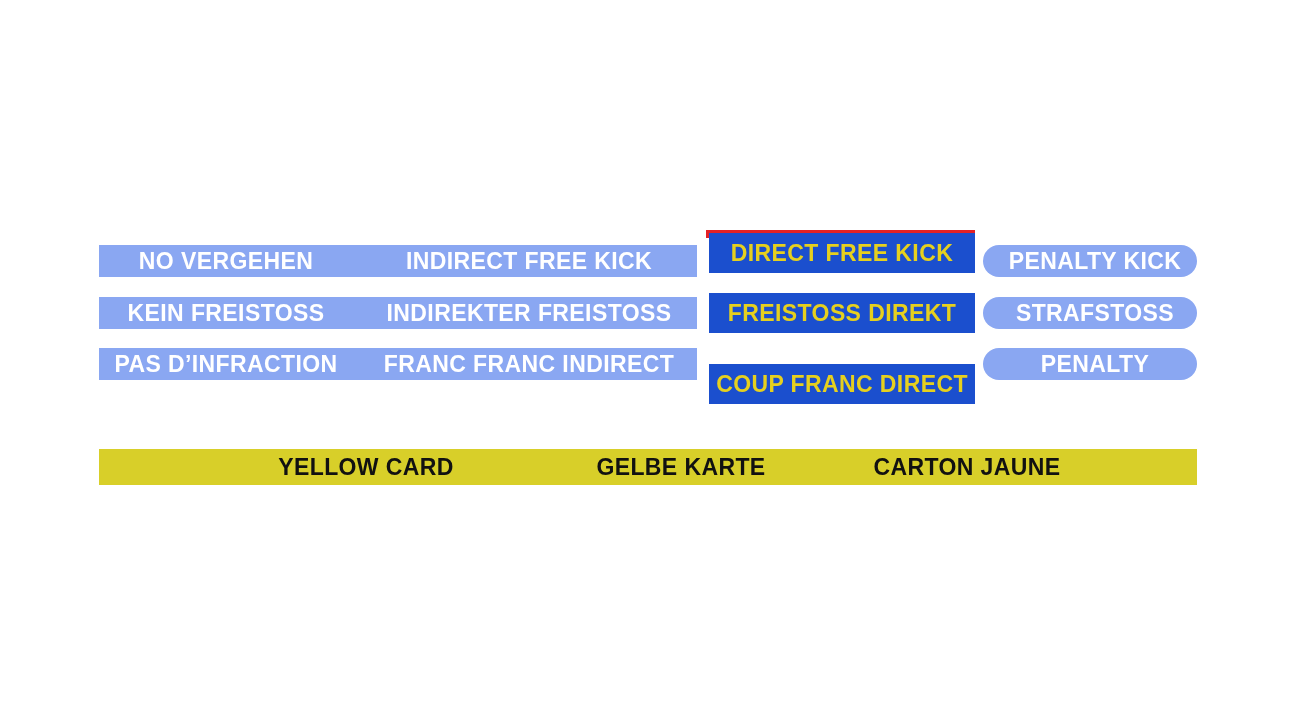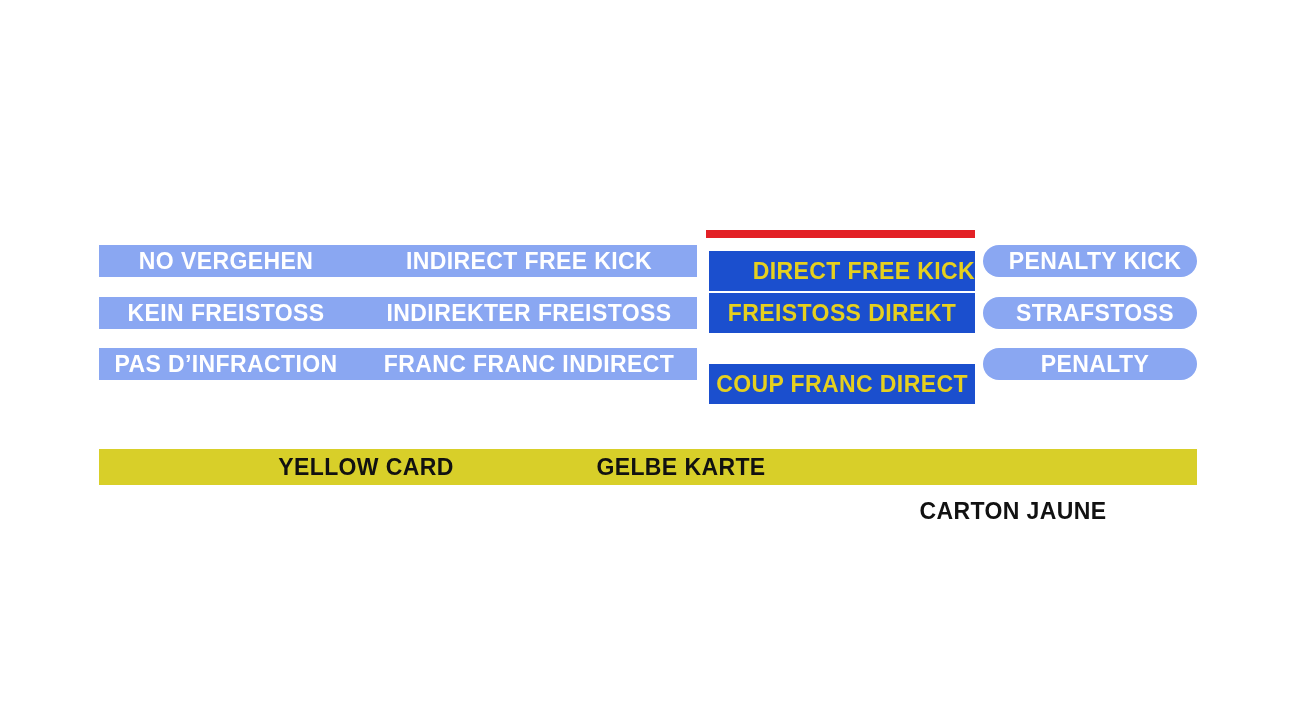--- a/index.html
+++ b/index.html
@@ -50,21 +50,21 @@
     left: 709px; width: 266px; height: 40px;
     background: var(--option-selected-bg, #1b4fce);
     color: var(--option-selected-text, #e6d01e);
     font-size: 23px;
     font-weight: bold;
     letter-spacing: 0.4px;
     line-height: 40px;
     text-align: center;
     white-space: nowrap;
   }
-  .cs1 { top: 251px; text-align: right; }
+  .cs1 { top: 233px; }
   .cs2 { top: 293px; }
   .cs3 { top: 344px; margin-top: 20px; }
 
   
   .card-bar {
     left: 99px; top: 449px; width: 1098px; height: 36px;
     background: var(--card-bar-bg, #d8cf29);
     color: var(--card-bar-text, #111111);
     font-size: 23px;
     font-weight: bold;
@@ -72,21 +72,21 @@
     line-height: 36px;
   }
   .card-label {
     position: absolute;
     top: 0;
     transform: translateX(-50%);
     white-space: nowrap;
   }
   .cl1 { left: 267px; }
   .cl2 { left: 582px; }
-  .cl3 { left: 914px; margin-top: 44px; }
+  .cl3 { left: 868px; }
 </style>
 </head>
 <body>
 
 <div class="canvas">
 
   <div class="abs red-indicator"></div>
 
   <div class="abs bar bar-left r1">
     <span class="opt opt-c1">NO VERGEHEN</span>

